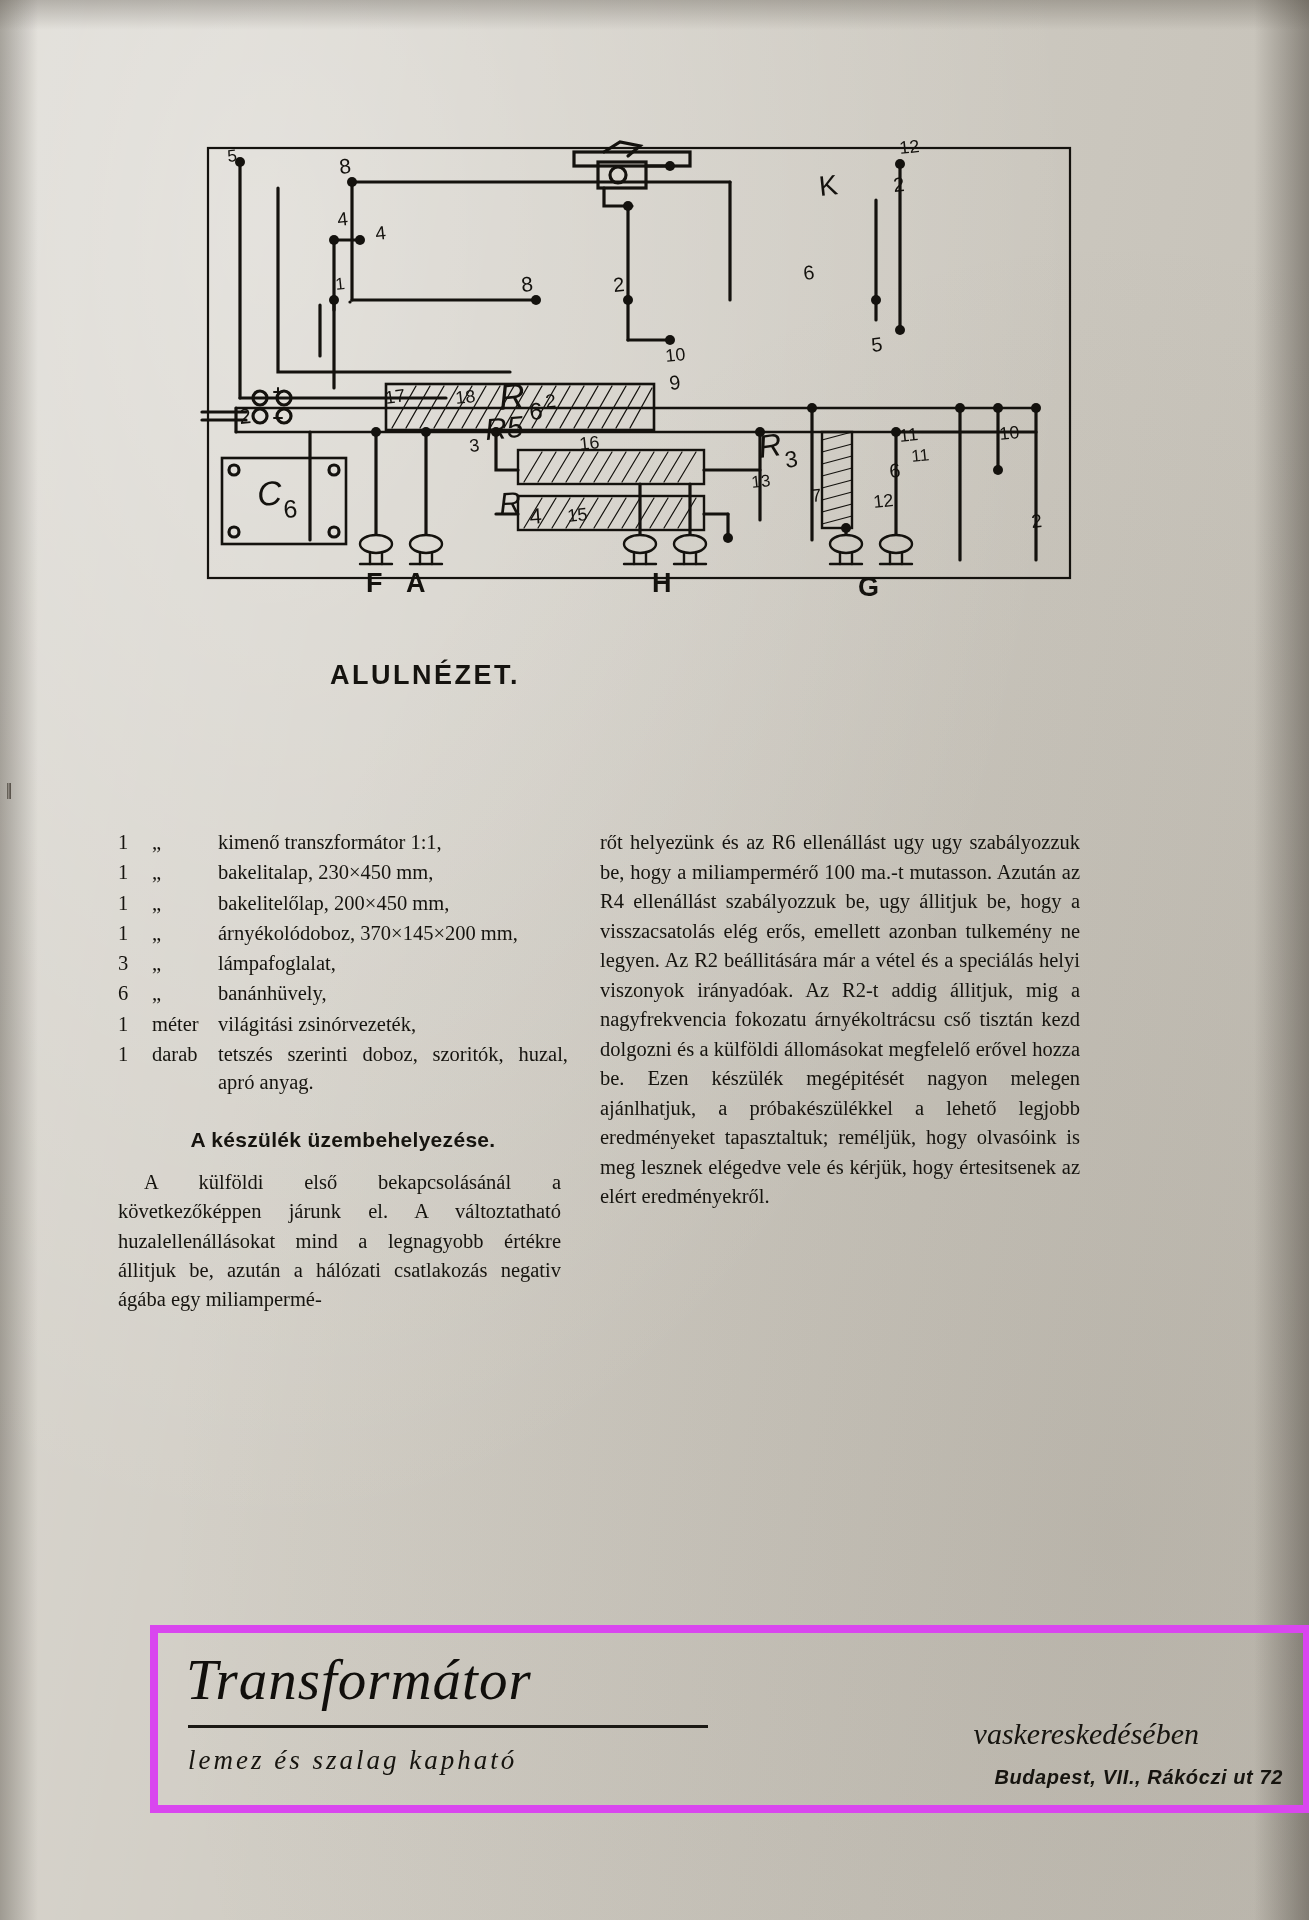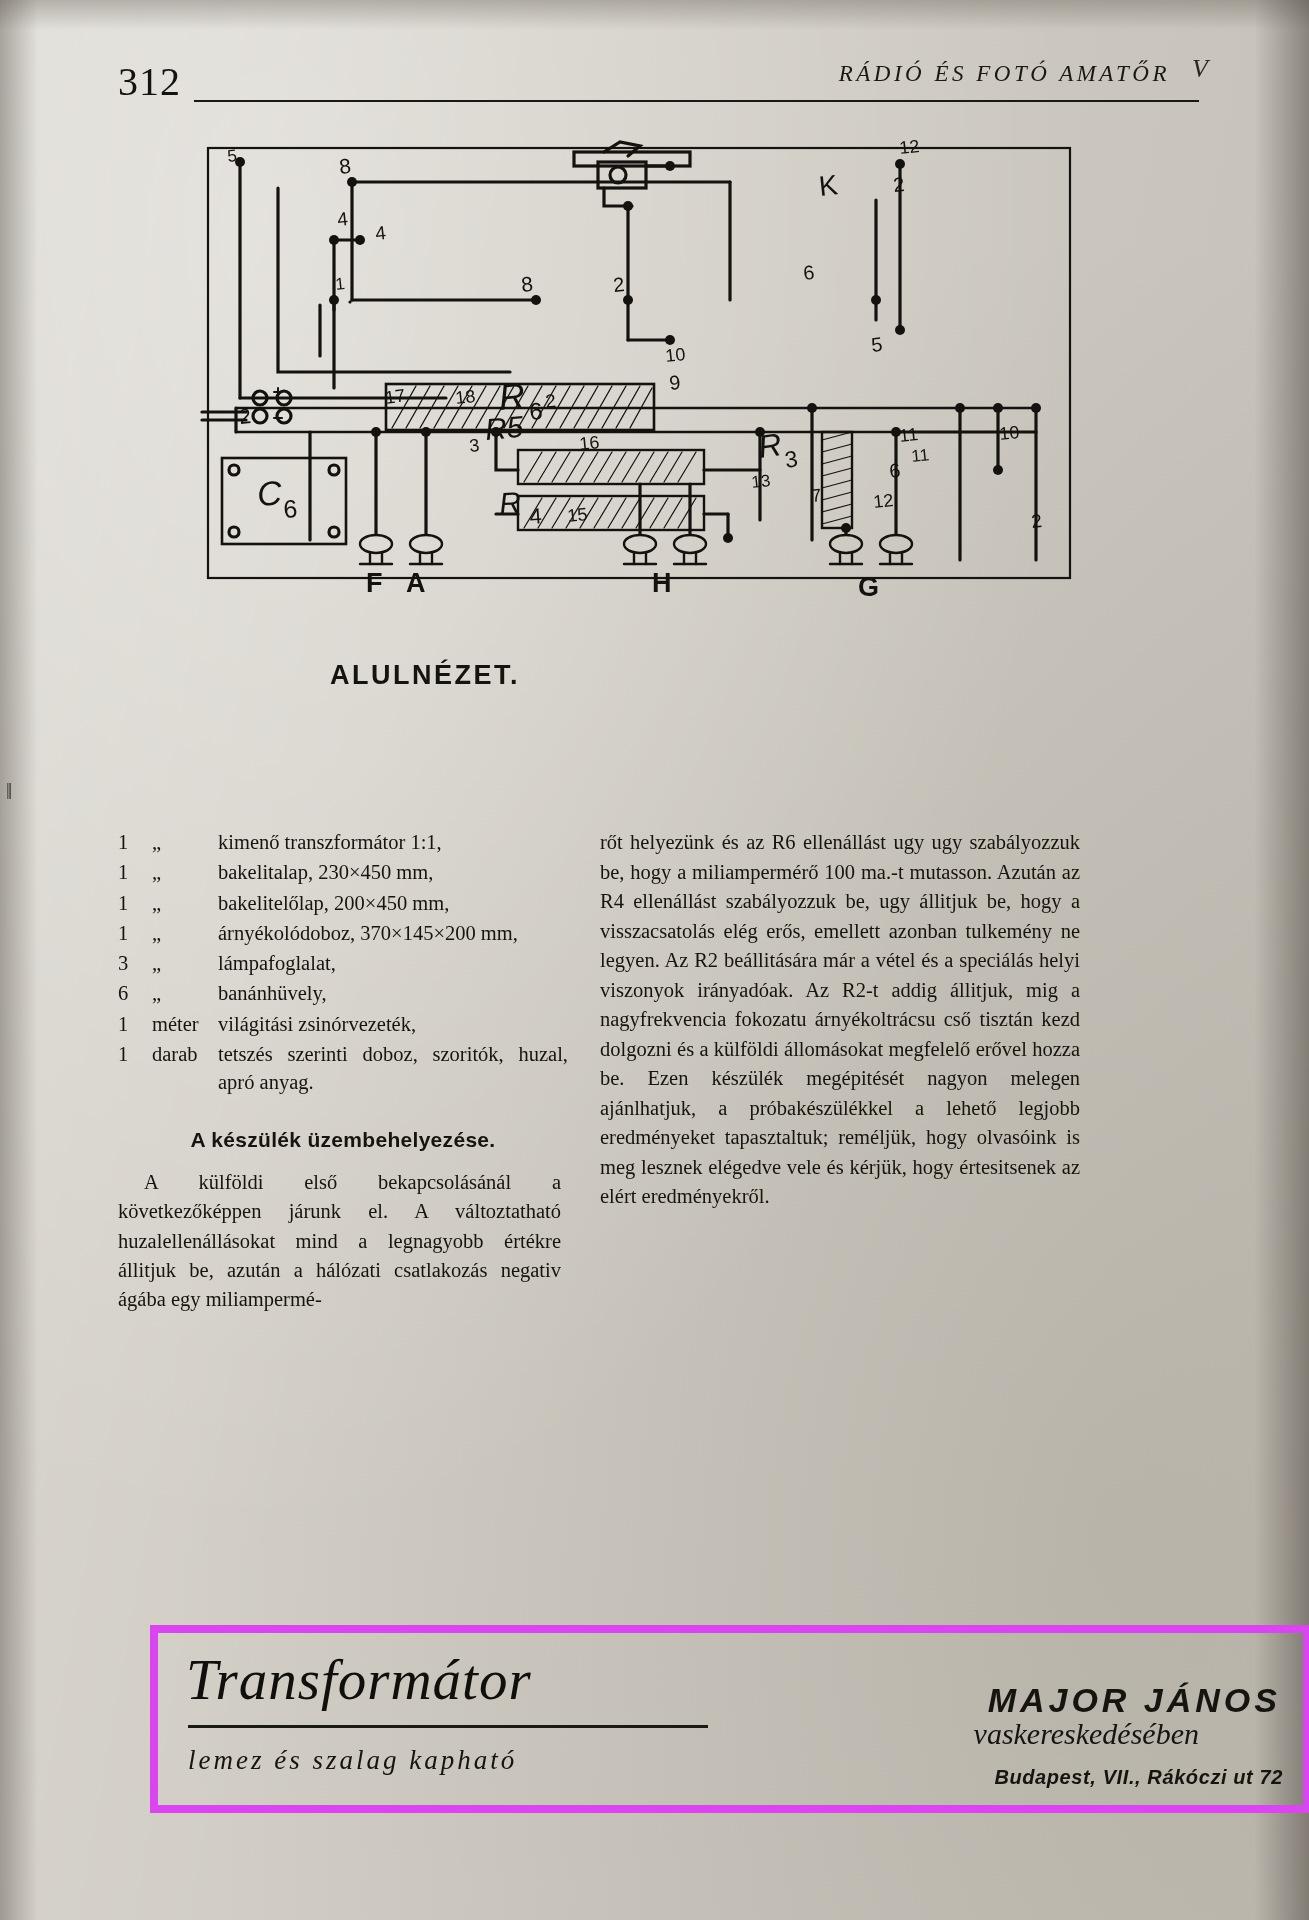--- a/index.html
+++ b/index.html
@@ -232,26 +232,20 @@
 
 <div class="page">
 
   <div class="paper-tint"></div>
   <div class="edge-shadow-left"></div>
   <div class="edge-shadow-right"></div>
   <div class="edge-shadow-top"></div>
 
   <div class="margin-mark">|||</div>
 
-  <div class="header">
-    <div class="page-number">312</div>
-    <div class="header-rule"></div>
-    <div class="header-title">RÁDIÓ ÉS FOTÓ AMATŐR</div>
-    <div class="header-cut">V</div>
-  </div>
 
   <div class="figure">
     <svg width="880" height="520" viewBox="0 0 880 520" xmlns="http://www.w3.org/2000/svg">
       <g stroke="#14120e" stroke-width="3.2" fill="none" stroke-linecap="round">
 
         <rect x="8" y="8" width="862" height="430" stroke="#14120e" stroke-width="2.2" fill="none"></rect>
 
         <path d="M40 22 L40 258"></path>
         <path d="M40 258 L246 258"></path>
         <path d="M78 48 L78 232 L310 232"></path>
@@ -539,19 +533,18 @@
 
   <div class="col-right">
     <p class="para" style="text-indent:0">rőt helyezünk és az R6 ellenállást ugy ugy szabályozzuk be, hogy a miliampermérő 100 ma.-t mutasson. Azután az R4 ellenállást szabályozzuk be, ugy állitjuk be, hogy a visszacsatolás elég erős, emellett azonban tulkemény ne legyen. Az R2 beállitására már a vétel és a speciálás helyi viszonyok irányadóak. Az R2-t addig állitjuk, mig a nagyfrekvencia fokozatu árnyékoltrácsu cső tisztán kezd dolgozni és a külföldi állomásokat megfelelő erővel hozza be. Ezen készülék megépitését nagyon melegen ajánlhatjuk, a próbakészülékkel a lehető legjobb eredményeket tapasztaltuk; reméljük, hogy olvasóink is meg lesznek elégedve vele és kérjük, hogy értesitsenek az elért eredményekről.</p>
   </div>
 
   <div class="ad">
     <div class="ad-inner">
       <div class="ad-title">Transformátor</div>
       <div class="ad-underline"></div>
       <div class="ad-sub">lemez és szalag kapható</div>
-      <div class="ad-name">MAJOR JÁNOS</div>
       <div class="ad-trade">vaskereskedésében</div>
       <div class="ad-addr">Budapest, VII., Rákóczi ut 72</div>
     </div>
   </div>
 
 </div>
 
 </body></html>

